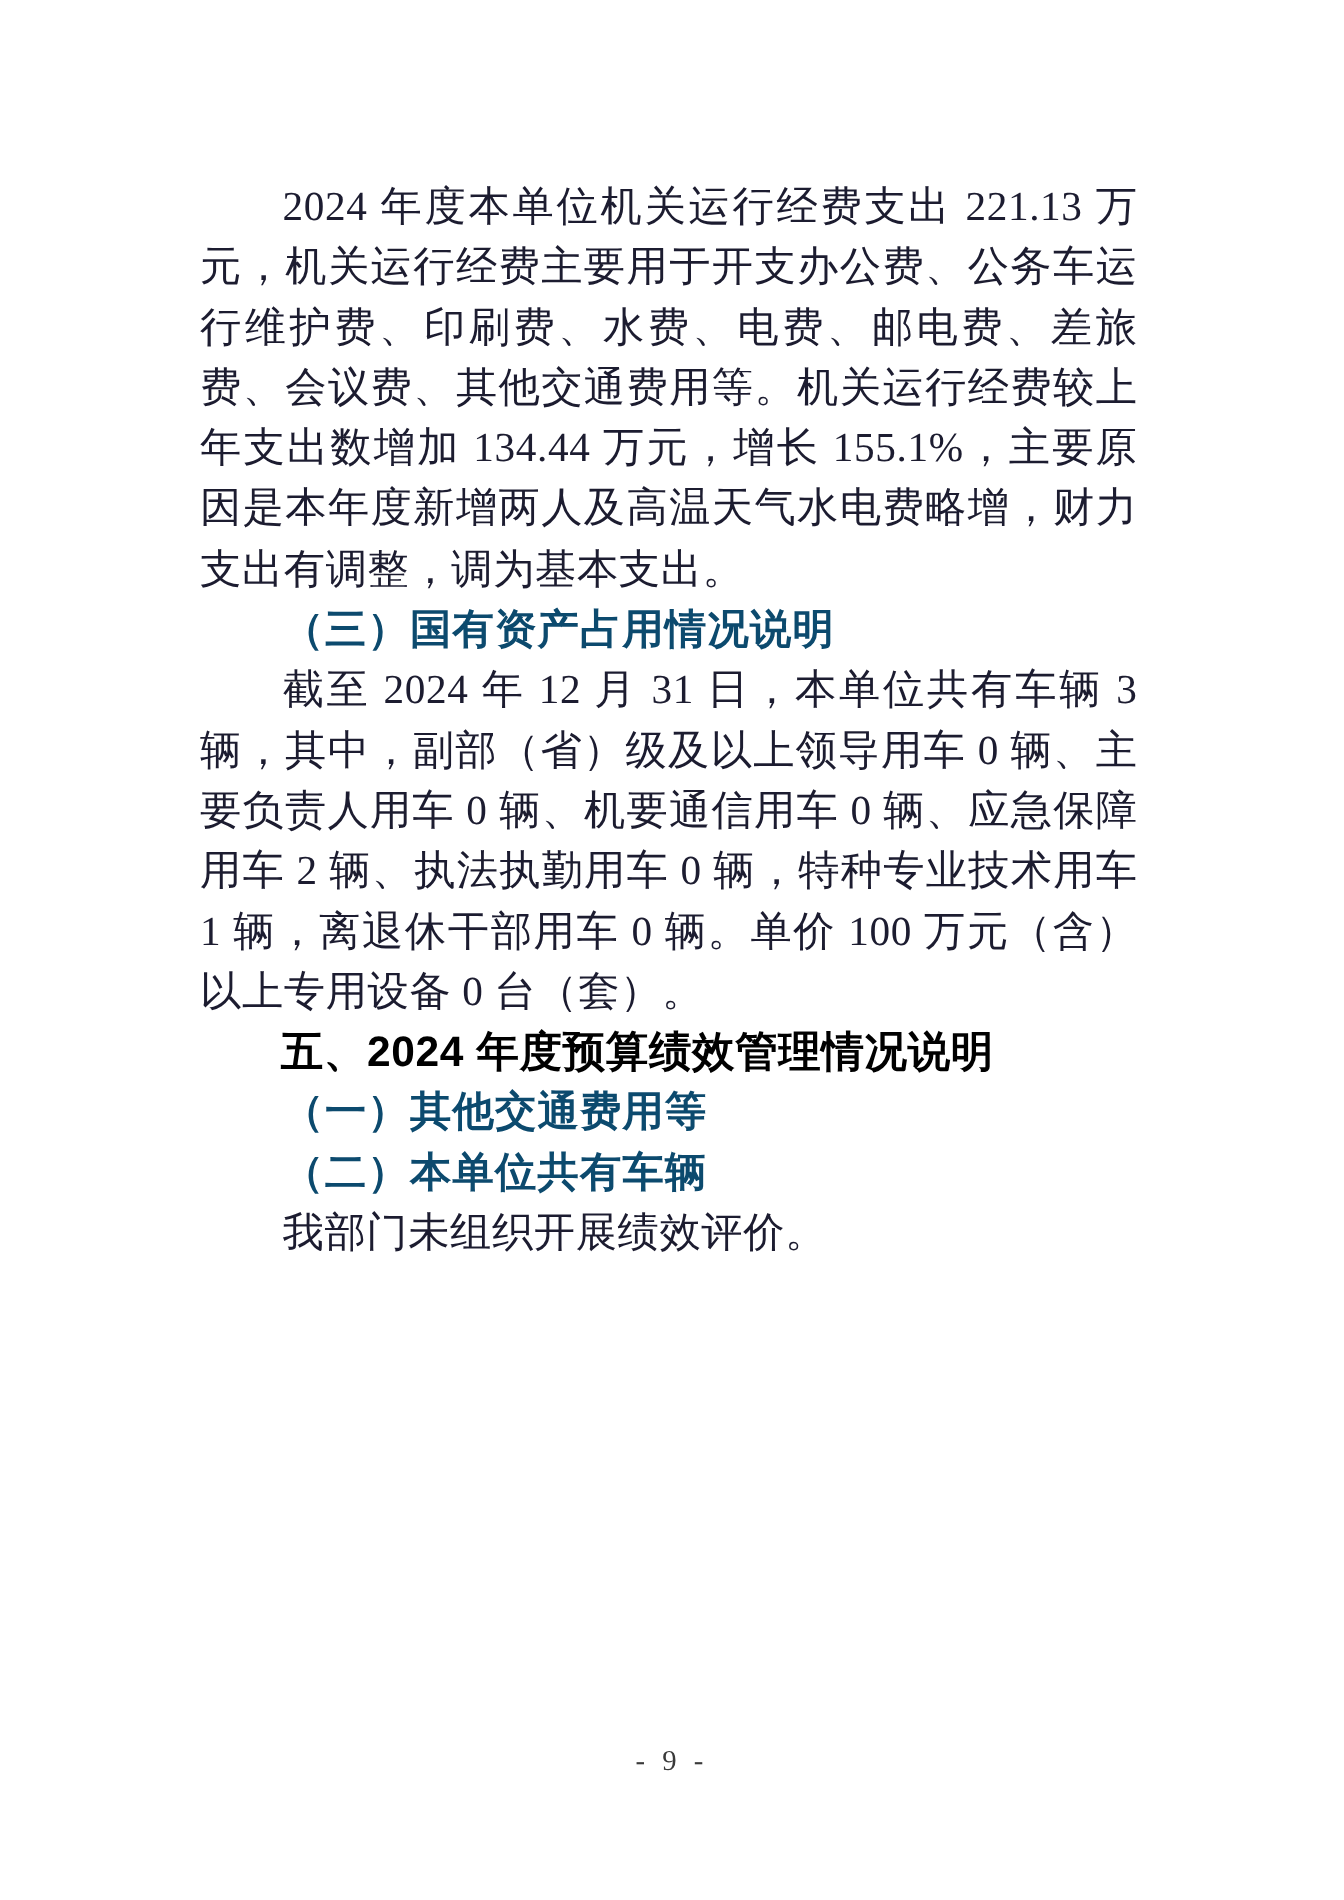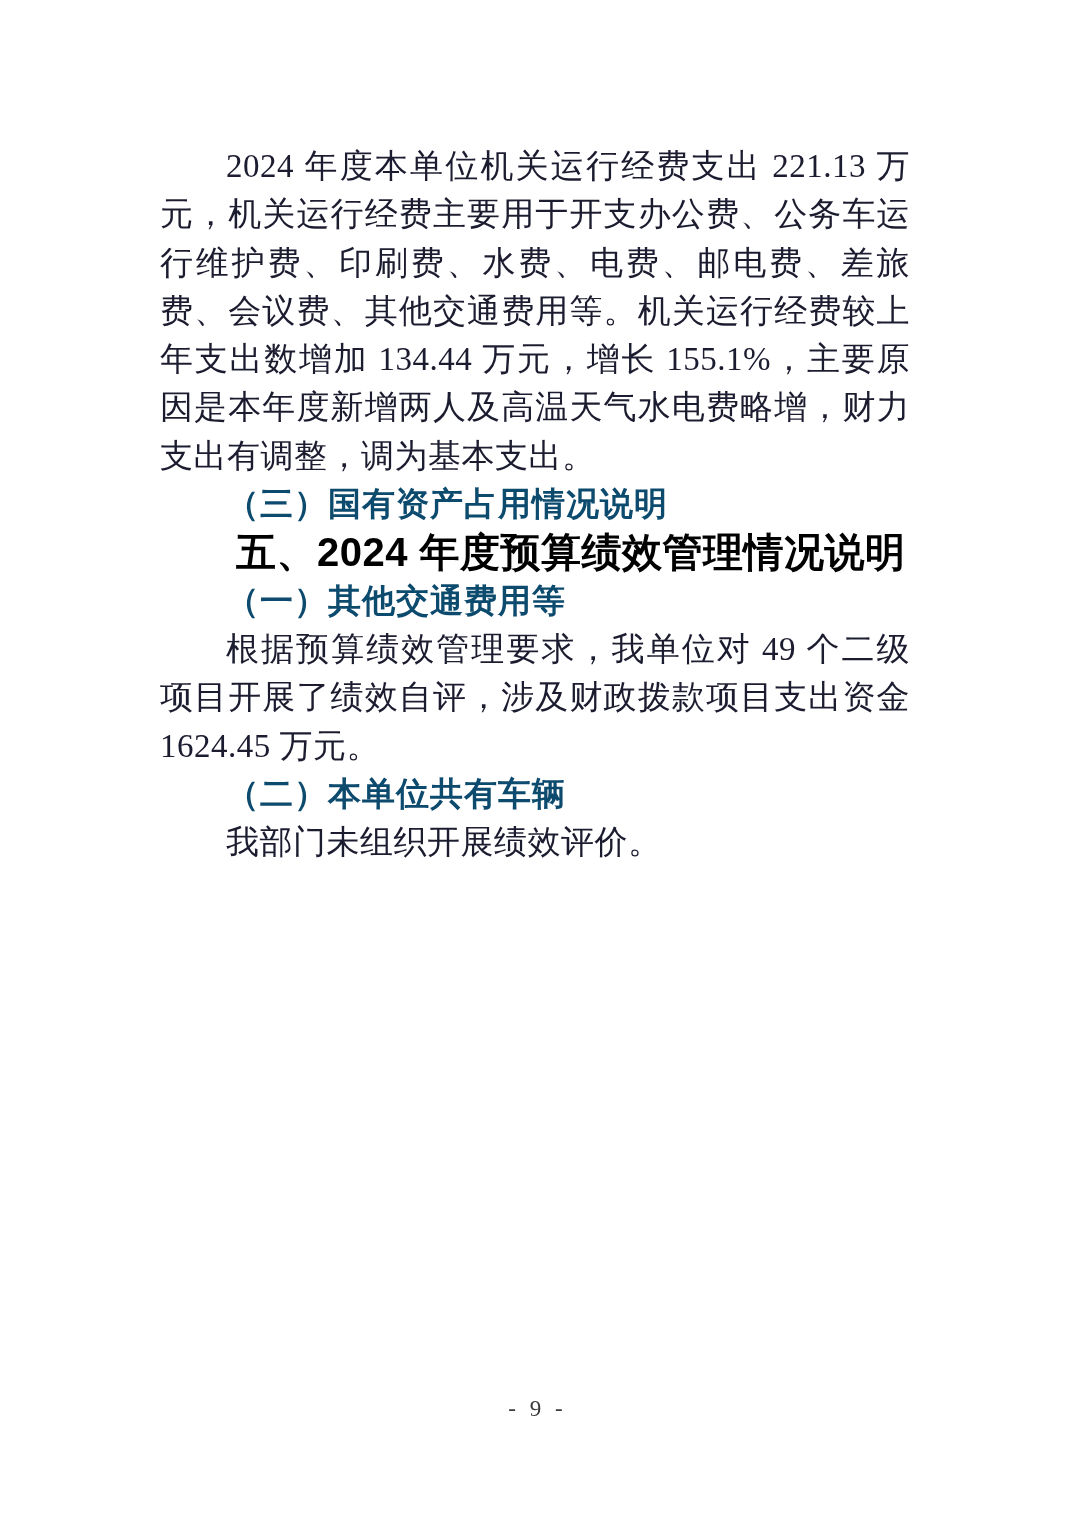--- a/index.html
+++ b/index.html
@@ -37,21 +37,21 @@
     margin: 0;
     font-size: 33px;
     line-height: 48.3px;
     color: #0c4a6e;
     font-weight: 700;
     text-indent: 2em;
     letter-spacing: 1px;
   }
   .heading-hei {
     margin: 0;
-    font-size: 40px;
+    font-size: 34px;
     line-height: 48.3px;
     color: #000000;
     font-weight: 700;
     font-family: "Liberation Sans", "DejaVu Sans", sans-serif;
     text-indent: 1.9em;
     letter-spacing: 0.5px;
   }
   .footer {
     position: absolute;
     left: 0;
@@ -64,20 +64,20 @@
     letter-spacing: 4px;
   }
 </style>
 </head>
 <body>
 
 <div class="page">
   <div class="content">
     <p class="para">2024 年度本单位机关运行经费支出 221.13 万元，机关运行经费主要用于开支办公费、公务车运行维护费、印刷费、水费、电费、邮电费、差旅费、会议费、其他交通费用等。机关运行经费较上年支出数增加 134.44 万元，增长 155.1%，主要原因是本年度新增两人及高温天气水电费略增，财力支出有调整，调为基本支出。</p>
     <p class="heading-kai">（三）国有资产占用情况说明</p>
+    <p class="para">截至 2024 年 12 月 31 日，本单位共有车辆 3 辆，其中，副部（省）级及以上领导用车 0 辆、主要负责人用车 0 辆、机要通信用车 0 辆、应急保障用车 2 辆、执法执勤用车 0 辆，特种专业技术用车 1 辆，离退休干部用车 0 辆。单价 100 万元（含）以上专用设备 0 台（套）。</p>
     <p class="heading-hei">五、2024 年度预算绩效管理情况说明</p>
     <p class="heading-kai">（一）其他交通费用等</p>
-    <p class="para">根据预算绩效管理要求，我单位对 49 个二级项目开展了绩效自评，涉及财政拨款项目支出资金 1624.45 万元。</p>
     <p class="heading-kai">（二）本单位共有车辆</p>
     <p class="para">我部门未组织开展绩效评价。</p>
   </div>
   <div class="footer">- 9 -</div>
 </div>
 
 </body></html>

